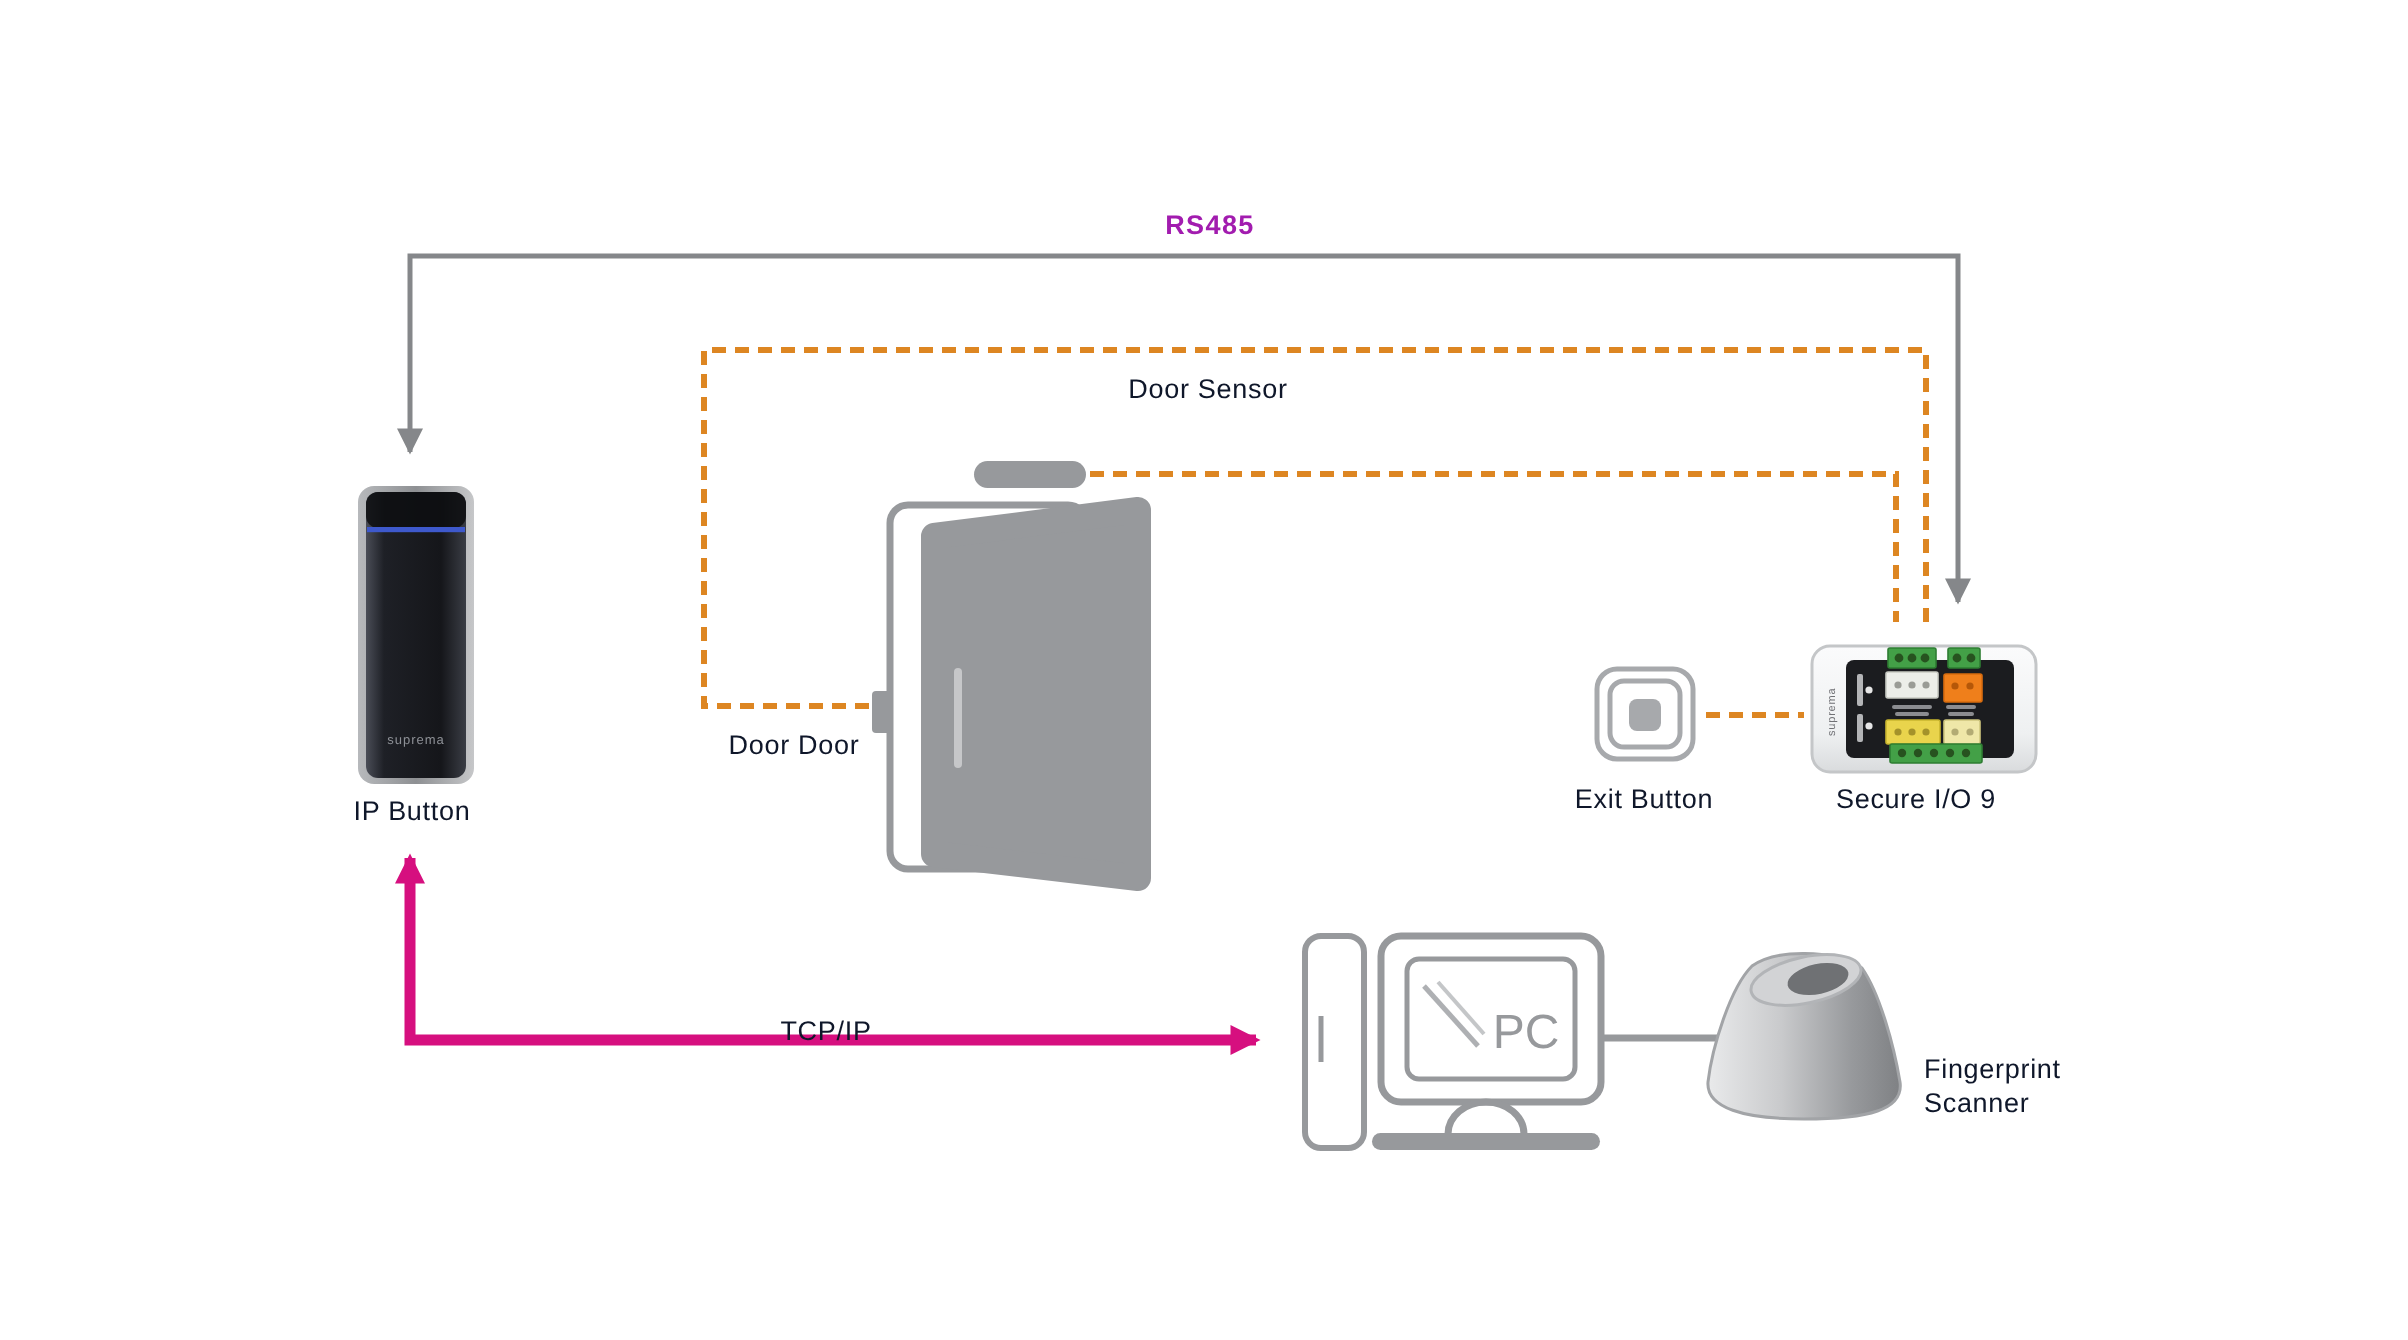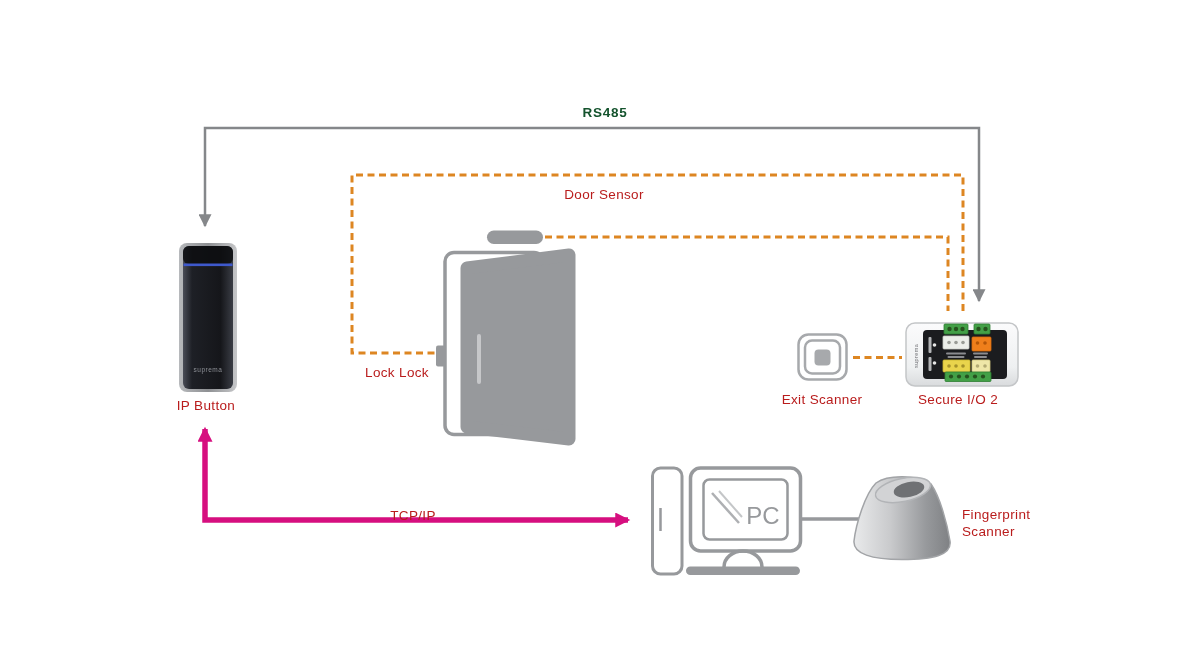--- a/index.html
+++ b/index.html
@@ -7,35 +7,36 @@
     position:relative;
     width:1204px;height:670px;
     background:#ffffff;
     overflow:hidden;
     font-family:"Liberation Sans",sans-serif;
   }
   .diagram-svg{position:absolute;left:0;top:0;}
   .lbl{
     position:absolute;
     font-size:13.5px;
-    color:#b91c1c;
+    color:#0f172a;
     letter-spacing:.35px;
     text-align:center;
     white-space:nowrap;
   }
   .lbl-bold{
     font-weight:bold;
-    color:#14532d;
+    color:#a21caf;
     letter-spacing:.7px;
   }
   .lbl-wrap{
     white-space:normal;
     text-align:left;
     width:88px;
     line-height:17px;
+    margin-top:20px;
   }
 </style>
 </head>
 <body>
 
 <div class="canvas">
 
   <svg class="diagram-svg" width="1204" height="670" viewBox="0 0 1204 670">
     <defs>
       <marker id="arrowGray" viewBox="0 0 10 10" refX="9" refY="5" markerWidth="14" markerHeight="13" markerUnits="userSpaceOnUse" orient="auto-start-reverse">
@@ -165,25 +166,25 @@
                C916,474.5 888,474.5 876,483 Z" fill="url(#fpGrad)" stroke="#a2a4a7" stroke-width="1.5"></path>
       <ellipse cx="903" cy="490" rx="28" ry="11.5" transform="rotate(-12 903 490)" fill="#d2d3d5" stroke="#b2b4b7" stroke-width="1.5"></ellipse>
       <ellipse cx="909" cy="489.5" rx="15.5" ry="7.5" transform="rotate(-12 909 489.5)" fill="#6f7174"></ellipse>
     </g>
   </svg>
 
   <div class="lbl lbl-bold" style="left:560px;top:105px;width:90px;">RS485</div>
 
   <div class="lbl" style="left:554px;top:187px;width:100px;">Door Sensor</div>
 
-  <div class="lbl" style="left:349px;top:365px;width:96px;">Lock Lock</div>
+  <div class="lbl" style="left:349px;top:365px;width:96px;">Door Door</div>
 
   <div class="lbl" style="left:156px;top:398px;width:100px;">IP Button</div>
 
-  <div class="lbl" style="left:770px;top:392px;width:104px;">Exit Scanner</div>
+  <div class="lbl" style="left:770px;top:392px;width:104px;">Exit Button</div>
 
-  <div class="lbl" style="left:902px;top:392px;width:112px;">Secure I/O 2</div>
+  <div class="lbl" style="left:902px;top:392px;width:112px;">Secure I/O 9</div>
 
   <div class="lbl" style="left:363px;top:508px;width:100px;">TCP/IP</div>
 
   <div class="lbl lbl-wrap" style="left:962px;top:506px;">Fingerprint Scanner</div>
 
 </div>
 
 </body></html>

